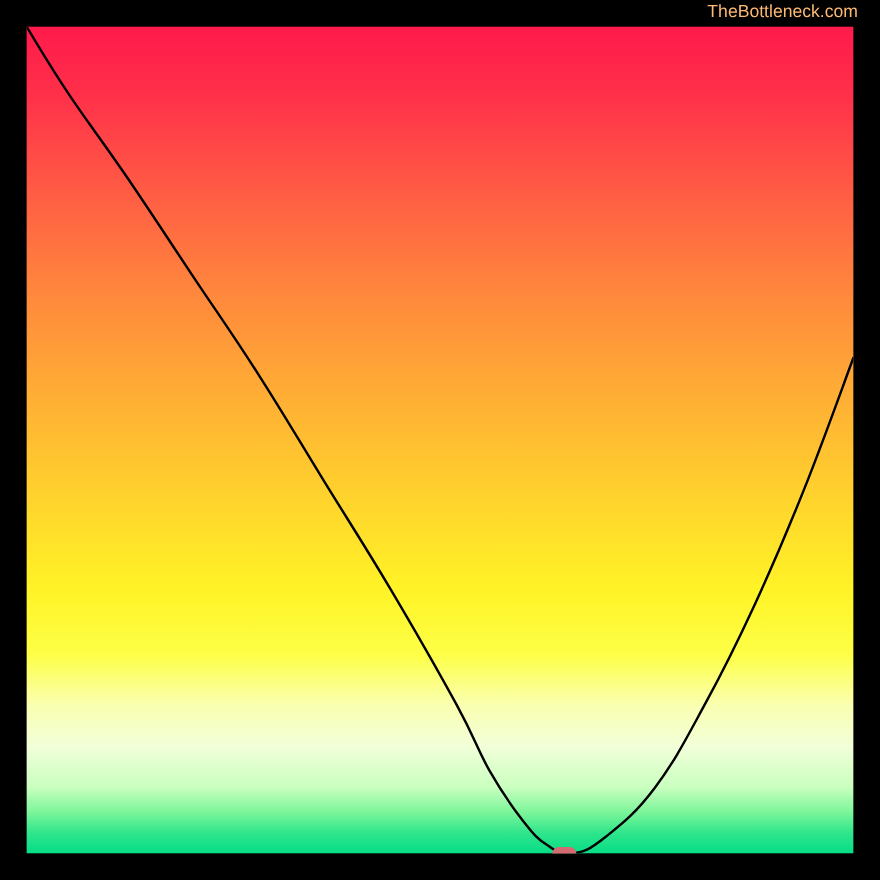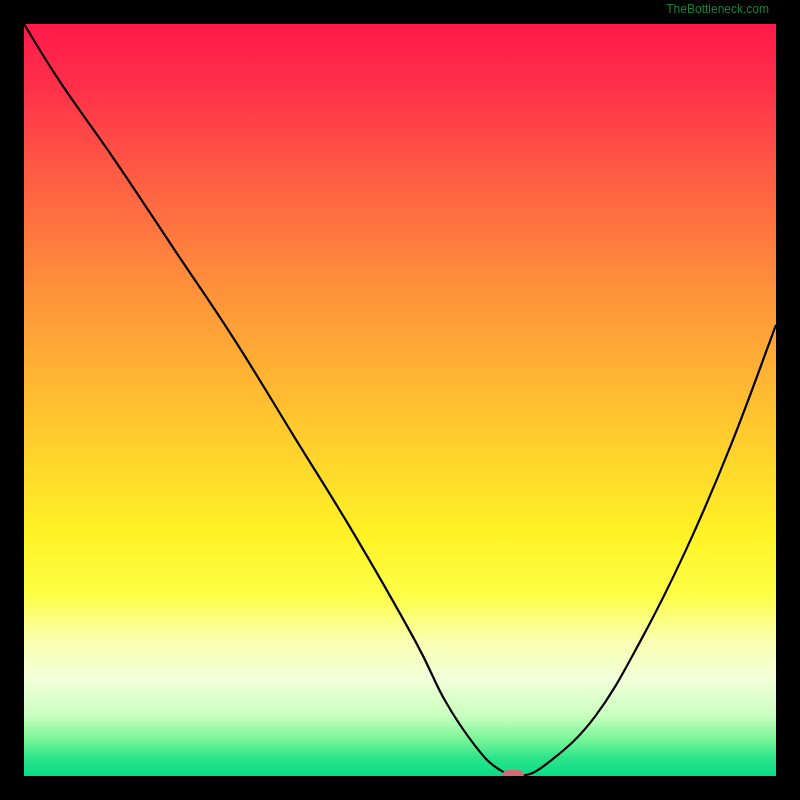--- a/index.html
+++ b/index.html
@@ -7,23 +7,23 @@
     padding: 0;
     width: 800px;
     height: 800px;
     background: #000;
     position: relative;
     font-family: Arial, sans-serif;
   }
   .watermark {
     position: absolute;
     top: 2px;
-    right: 31px;
-    color: #15803d;
-    font-size: 12px;
+    right: 20px;
+    color: #fdba74;
+    font-size: 16px;
     font-weight: 500;
     z-index: 10;
   }
   .plot-area {
     position: absolute;
     left: 24px;
     top: 24px;
     width: 752px;
     height: 752px;
     overflow: hidden;

